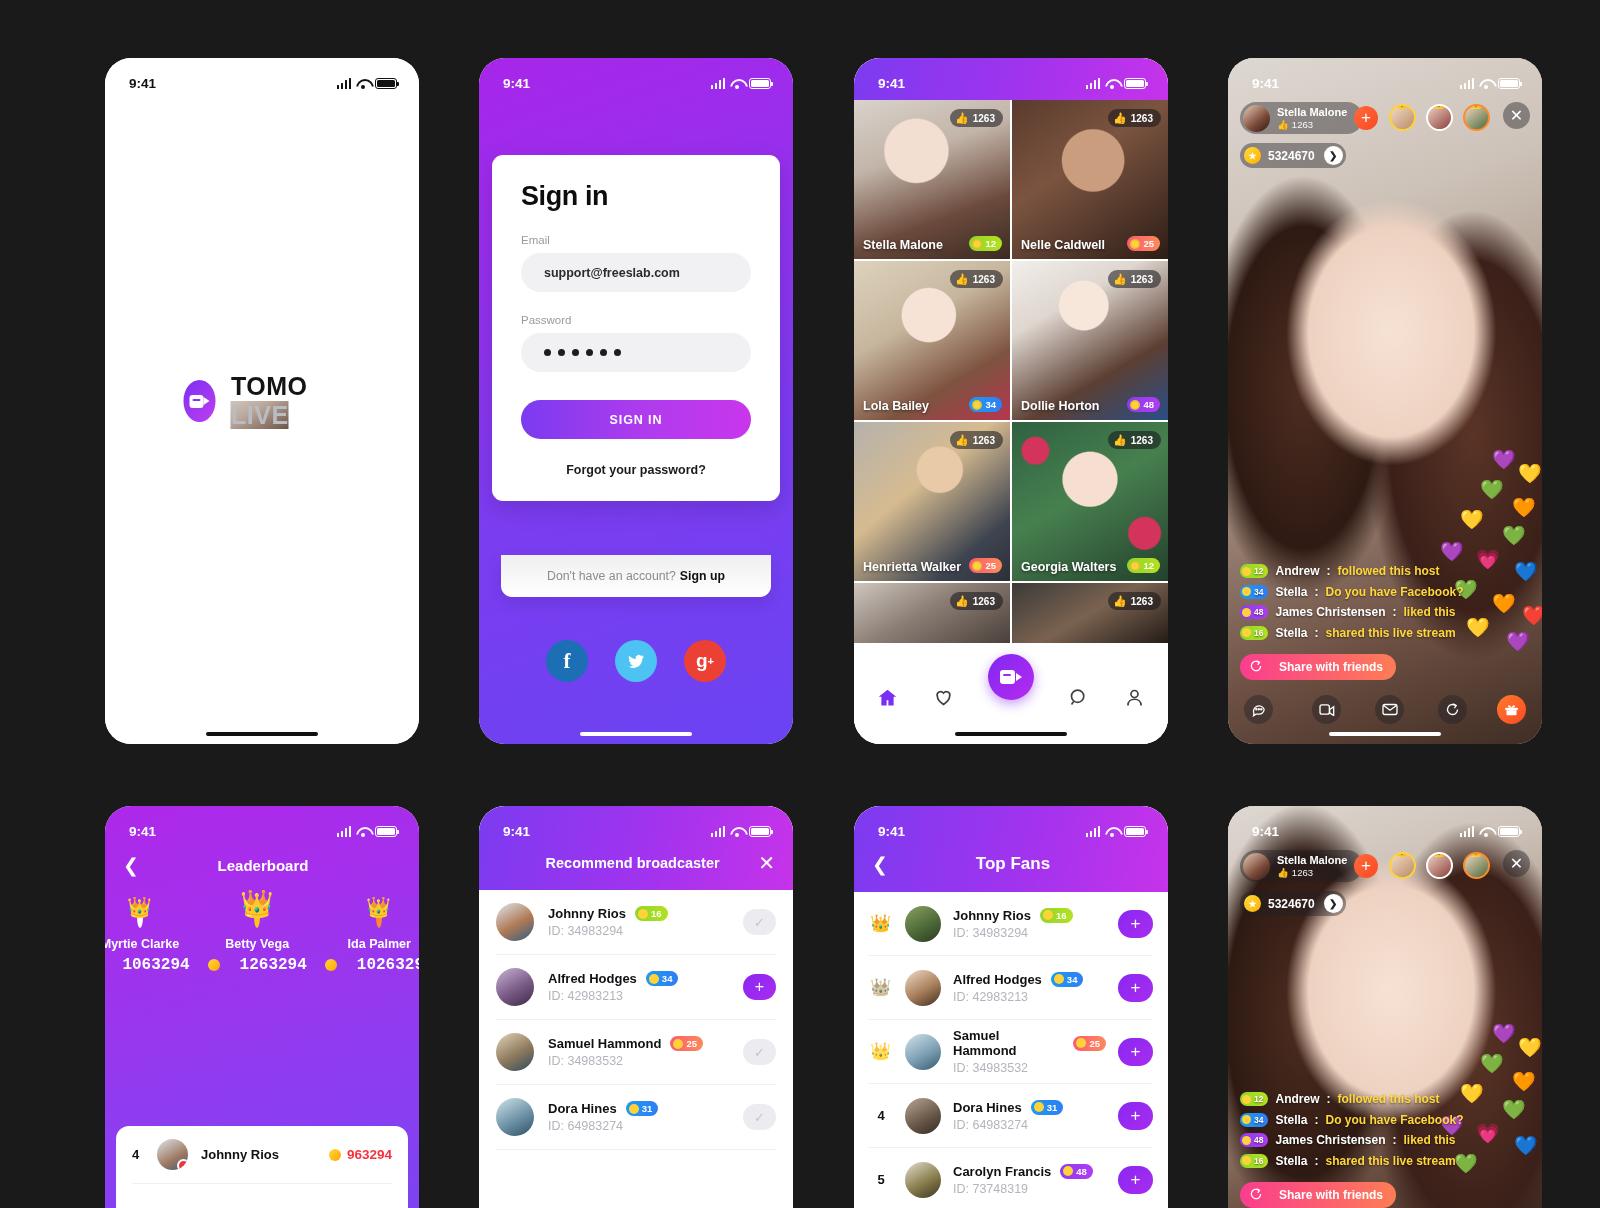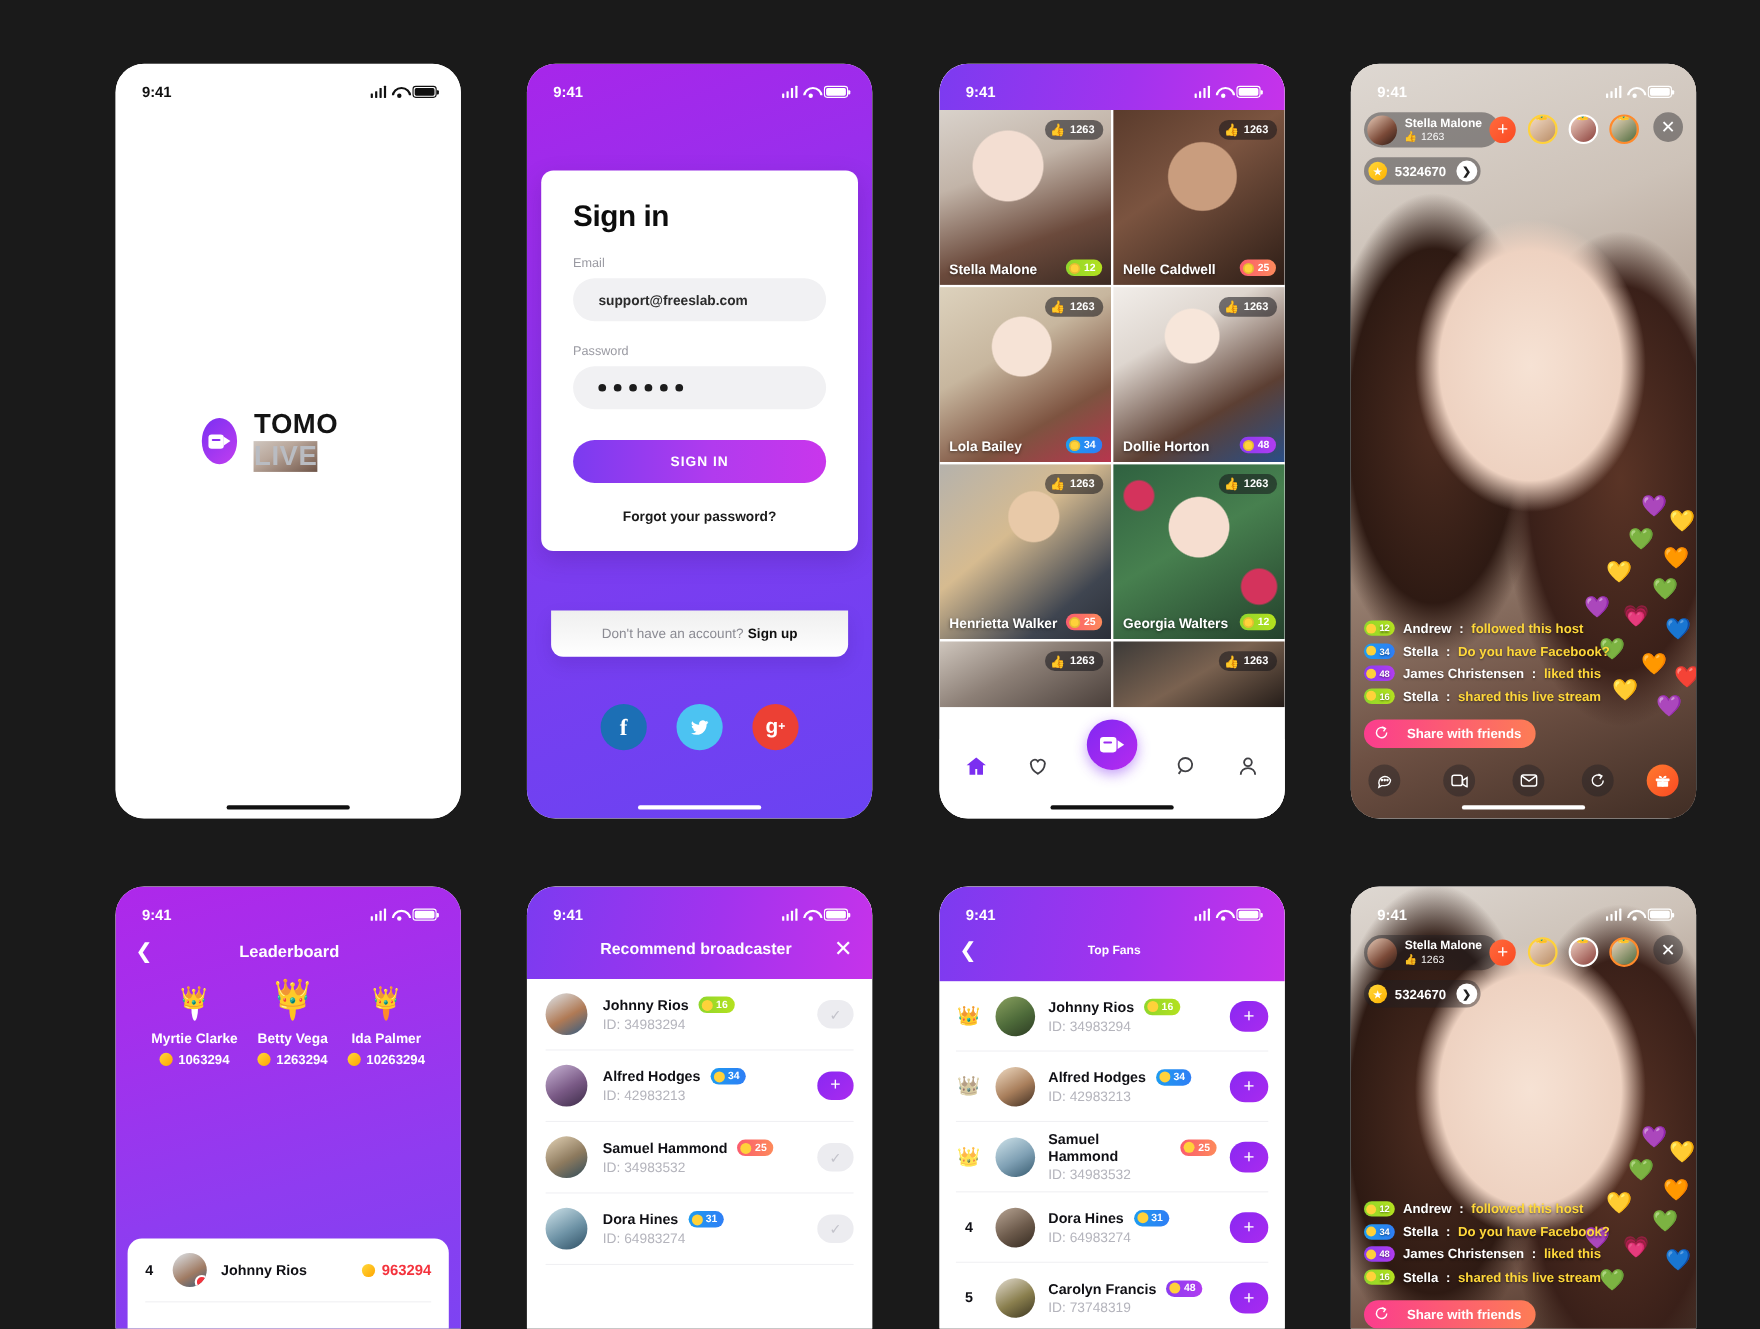--- a/index.html
+++ b/index.html
@@ -274,22 +274,22 @@
   .pod { text-align:center; position:relative;}
   .pod .ring { border-radius:50%; overflow:hidden; position:relative; margin: 0 auto;}
   .pod.p-1 .ring { width:51px;height:51px; border:3px solid #fff;}
   .pod.p-2 .ring { width:78px;height:78px; border:3px solid #ffc41f;}
   .pod.p-3 .ring { width:51px;height:51px; border:3px solid #ff8a2b;}
   .pod .crn { position:absolute; left:50%; transform:translateX(-50%); font-size: 20px; z-index:4;}
   .pod.p-1 .crn { top:-13px; }
   .pod.p-2 .crn { top:-20px; font-size: 27px;}
   .pod.p-3 .crn { top:-13px; }
   .pod .nm { color:#fff; font-size:12.5px; font-weight:700; margin-top: 11px;}
-  .pod .sc { color:#fff; font-size:12px; font-weight:600; margin-top: 5px;
-    display:flex;align-items:center;justify-content:center; gap:5px;}
+  .pod .sc { color:#fff; font-size:16px; font-weight:600; margin-top: 5px;
+    display:flex;align-items:center;justify-content:center; gap:20px;font-family:Liberation Mono, monospace;}
   .coin-s { width:12px;height:12px;border-radius:50%;
     background: linear-gradient(135deg,#ffd93b,#ffa500); flex:none;}
   .lb-sheet { position:absolute; left:11px; right:11px; top: 320px; bottom:0;
     background:#fff; border-radius: 13px 13px 0 0; padding: 0 16px;}
   .lb-row { display:flex; align-items:center; gap: 13px; height: 58px;
     border-bottom:1px solid #f0f0f3;}
   .lb-rank { font-size: 13px; font-weight:700; color:#101015; width: 12px;}
   .lb-av { width:31px;height:31px;border-radius:50%; overflow:hidden; position:relative; flex:none;}
   .lb-badge { position:absolute; right:-2px; bottom:-2px; width:13px;height:13px;border-radius:50%;
     background:#f4333d; border:2px solid #fff; }
@@ -316,21 +316,21 @@
   .act-btn { width:33px;height:26px;border-radius:13px; display:flex;align-items:center;
     justify-content:center; flex:none;}
   .act-btn.add { background: linear-gradient(135deg,#8a28f2,#a92bef); color:#fff; font-size:16px;}
   .act-btn.done { background:#ececf0; color:#c3c3cb; font-size:13px;}
 
   
   .tf { width:100%;height:100%; background:#fff; position:relative;}
   .tf-top { background: linear-gradient(100deg,#7c3bf0 0%, #a233ee 55%, #c633ea 100%);
     padding-bottom: 12px;}
   .tf-head { display:flex; align-items:center; padding: 0 18px; height: 32px;}
-  .tf-title { flex:1; text-align:center; color:#fff; font-size:11px; font-weight:700;
+  .tf-title { flex:1; text-align:center; color:#fff; font-size:17px; font-weight:700;
     margin-left:-12px;}
   .tf-row { display:flex; align-items:center; gap: 12px; height: 64px; margin: 0 15px;
     border-bottom:1px solid #f0f0f3;}
   .tf-rank { width: 24px; text-align:center; font-size:13px; font-weight:700; color:#101015;
     flex:none; }
   .tf-rank .cr { font-size: 17px; }
   .tf-av { width:36px;height:36px;border-radius:50%;overflow:hidden;flex:none;}
   .tf-info { flex:1;}
   .tf-nm { display:flex;align-items:center;gap:9px;font-size:13px;font-weight:700;color:#101015;}
   .tf-id { font-size:12.5px;color:#b4b4bc;margin-top:3px;}

